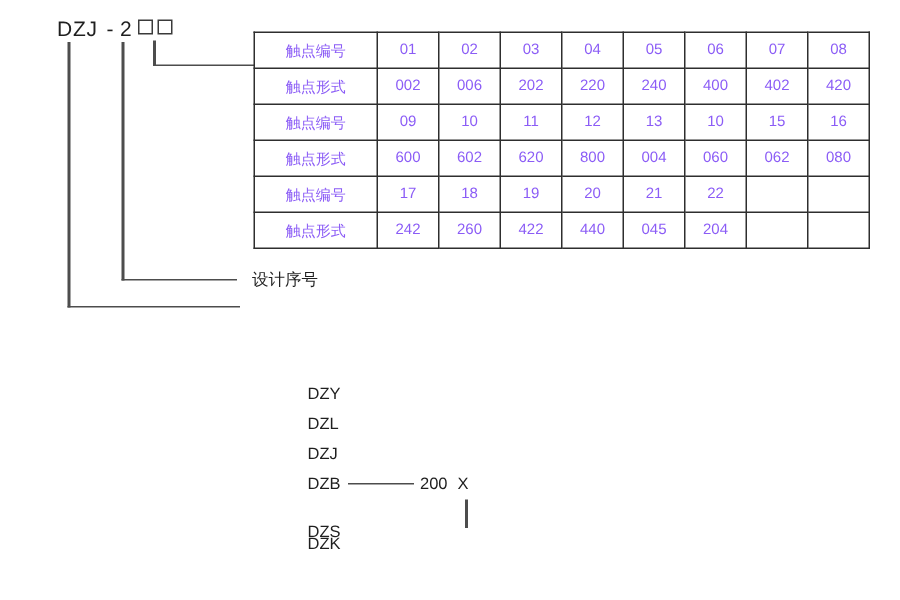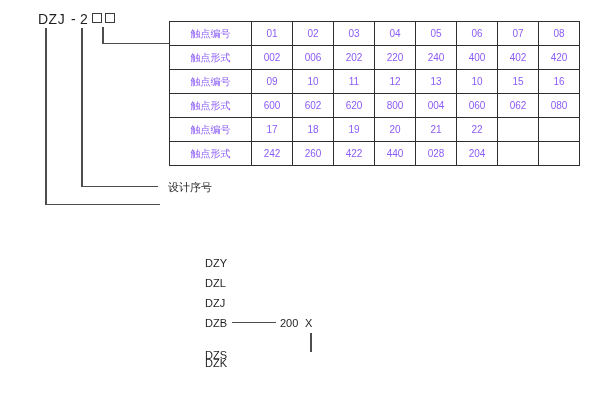--- a/index.html
+++ b/index.html
@@ -136,21 +136,21 @@
           <td>22</td>
           <td></td>
           <td></td>
         </tr>
         <tr>
           <td>触点形式</td>
           <td>242</td>
           <td>260</td>
           <td>422</td>
           <td>440</td>
-          <td>028</td>
+          <td>045</td>
           <td>204</td>
           <td></td>
           <td></td>
         </tr>
       </tbody>
   </table>
 
   <span class="txt" style="left:138px; top:180px;">设计序号</span>
 
   <span class="txt" style="left:175px; top:256px;">DZY</span>

